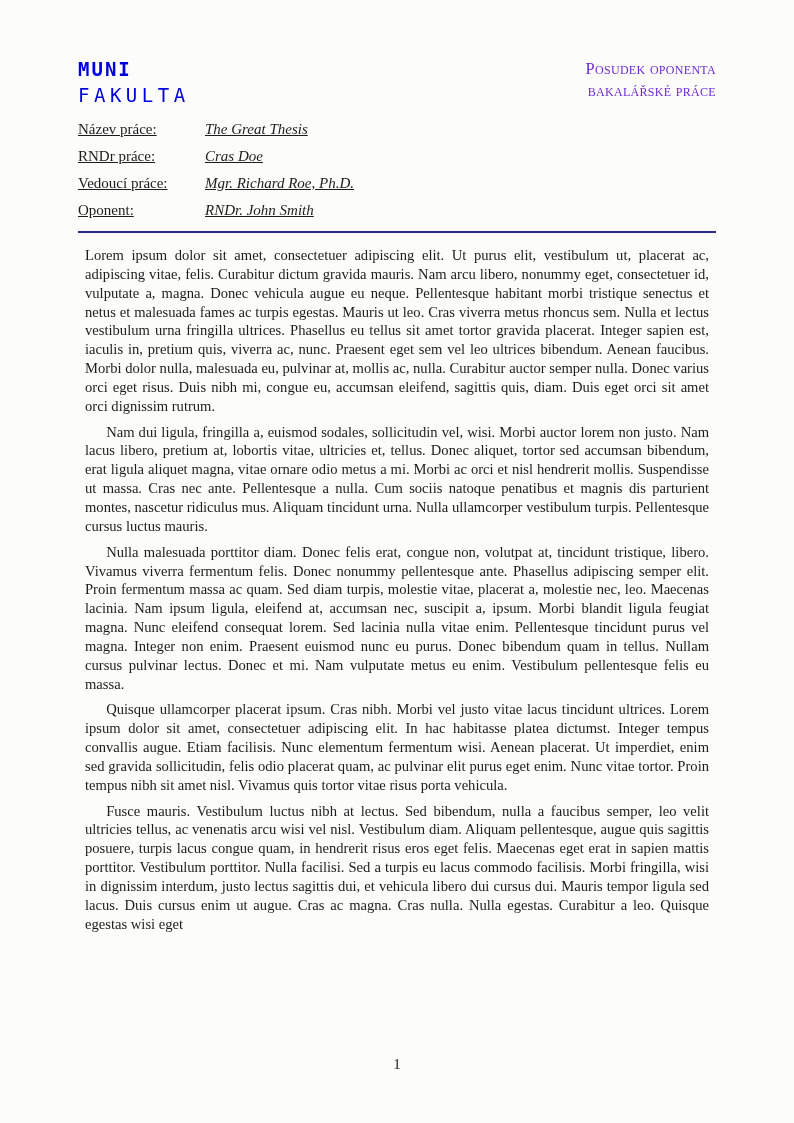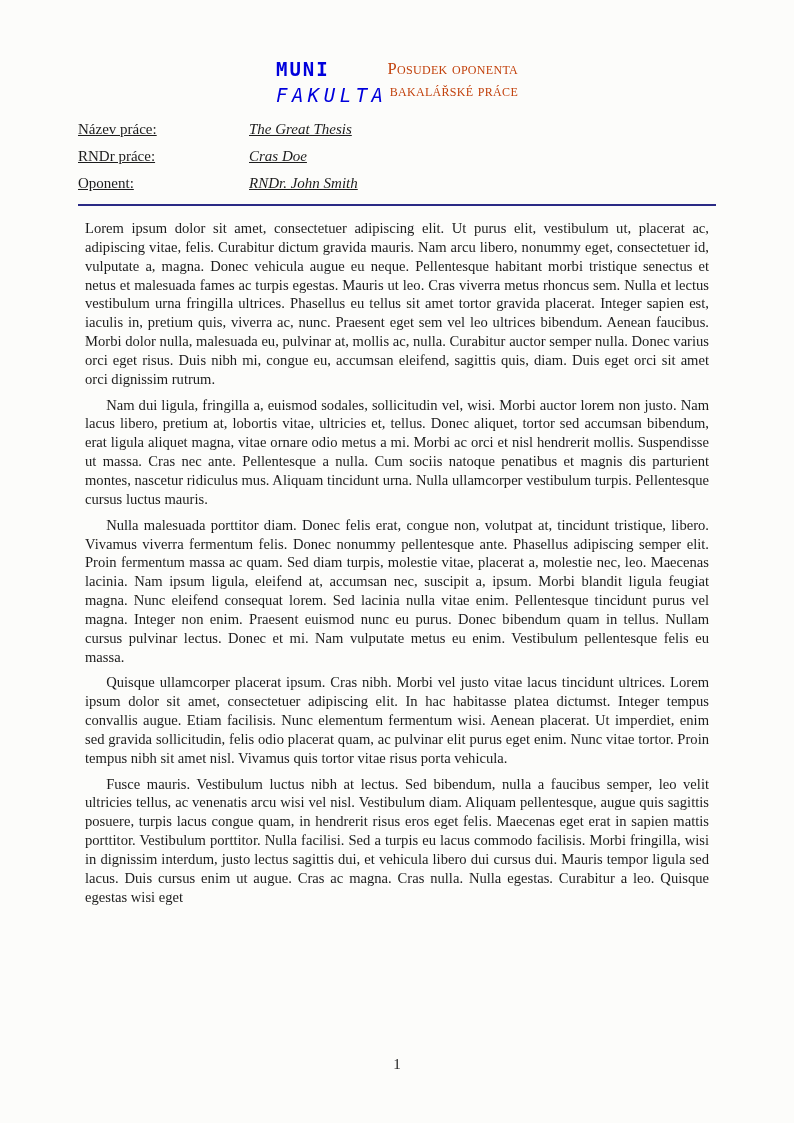--- a/index.html
+++ b/index.html
@@ -12,55 +12,54 @@
     padding: 56px 78px 0 78px;
     background: #fcfcfa;
     position: relative;
     overflow: hidden;
     font-family: "Liberation Serif", serif;
     color: #1c1c1c;
   }
 
   .header {
     display: flex;
-    justify-content: center;
+    justify-content: space-between;
     align-items: flex-start;
   }
 
   .logo {
     font-family: "DejaVu Sans Mono", monospace;
     line-height: 26px;
     white-space: nowrap;
   }
   .logo-muni {
     font-size: 19px;
     font-weight: 700;
     letter-spacing: 2px;
   }
   .logo-fac {
     font-size: 19px;
     font-weight: 500;
     letter-spacing: 4.5px;
-    font-style: italic;
   }
 
   .review-title {
     text-align: right;
     font-variant: small-caps;
     font-size: 16.5px;
     line-height: 22px;
-    color: #c2410c;
+    color: #6d28d9;
     letter-spacing: 0.3px;
     padding-top: 2px;
   }
 
   .metadata { margin-top: 8px; }
   .meta-row { display: flex; line-height: 27px; font-size: 15px; text-decoration: underline; }
   .meta-label { width: 127px; flex: 0 0 127px; }
-  .meta-value { font-style: italic; margin-left: 44px; }
+  .meta-value { font-style: italic; }
 
   .rule {
     border: none;
     border-top: 2px solid #2a2a85;
     margin: 7px 0 0 0;
   }
 
   .body-text {
     margin-top: 13px;
     font-size: 14.6px;
@@ -100,20 +99,24 @@
   <section class="metadata">
     <div class="meta-row">
       <span class="meta-label">Název práce:</span>
       <span class="meta-value">The Great Thesis</span>
     </div>
     <div class="meta-row">
       <span class="meta-label">RNDr práce:</span>
       <span class="meta-value">Cras Doe</span>
     </div>
     <div class="meta-row">
+      <span class="meta-label">Vedoucí práce:</span>
+      <span class="meta-value">Mgr. Richard Roe, Ph.D.</span>
+    </div>
+    <div class="meta-row">
       <span class="meta-label">Oponent:</span>
       <span class="meta-value">RNDr. John Smith</span>
     </div>
   </section>
 
   <hr class="rule" style="border-top-color: rgb(42, 42, 133);">
 
   <main class="body-text">
     <p>Lorem ipsum dolor sit amet, consectetuer adipiscing elit. Ut purus elit, vestibulum ut, placerat ac, adipiscing vitae, felis. Curabitur dictum gravida mauris. Nam arcu libero, nonummy eget, consectetuer id, vulputate a, magna. Donec vehicula augue eu neque. Pellentesque habitant morbi tristique senectus et netus et malesuada fames ac turpis egestas. Mauris ut leo. Cras viverra metus rhoncus sem. Nulla et lectus vestibulum urna fringilla ultrices. Phasellus eu tellus sit amet tortor gravida placerat. Integer sapien est, iaculis in, pretium quis, viverra ac, nunc. Praesent eget sem vel leo ultrices bibendum. Aenean faucibus. Morbi dolor nulla, malesuada eu, pulvinar at, mollis ac, nulla. Curabitur auctor semper nulla. Donec varius orci eget risus. Duis nibh mi, congue eu, accumsan eleifend, sagittis quis, diam. Duis eget orci sit amet orci dignissim rutrum.</p>
     <p>Nam dui ligula, fringilla a, euismod sodales, sollicitudin vel, wisi. Morbi auctor lorem non justo. Nam lacus libero, pretium at, lobortis vitae, ultricies et, tellus. Donec aliquet, tortor sed accumsan bibendum, erat ligula aliquet magna, vitae ornare odio metus a mi. Morbi ac orci et nisl hendrerit mollis. Suspendisse ut massa. Cras nec ante. Pellentesque a nulla. Cum sociis natoque penatibus et magnis dis parturient montes, nascetur ridiculus mus. Aliquam tincidunt urna. Nulla ullamcorper vestibulum turpis. Pellentesque cursus luctus mauris.</p>

